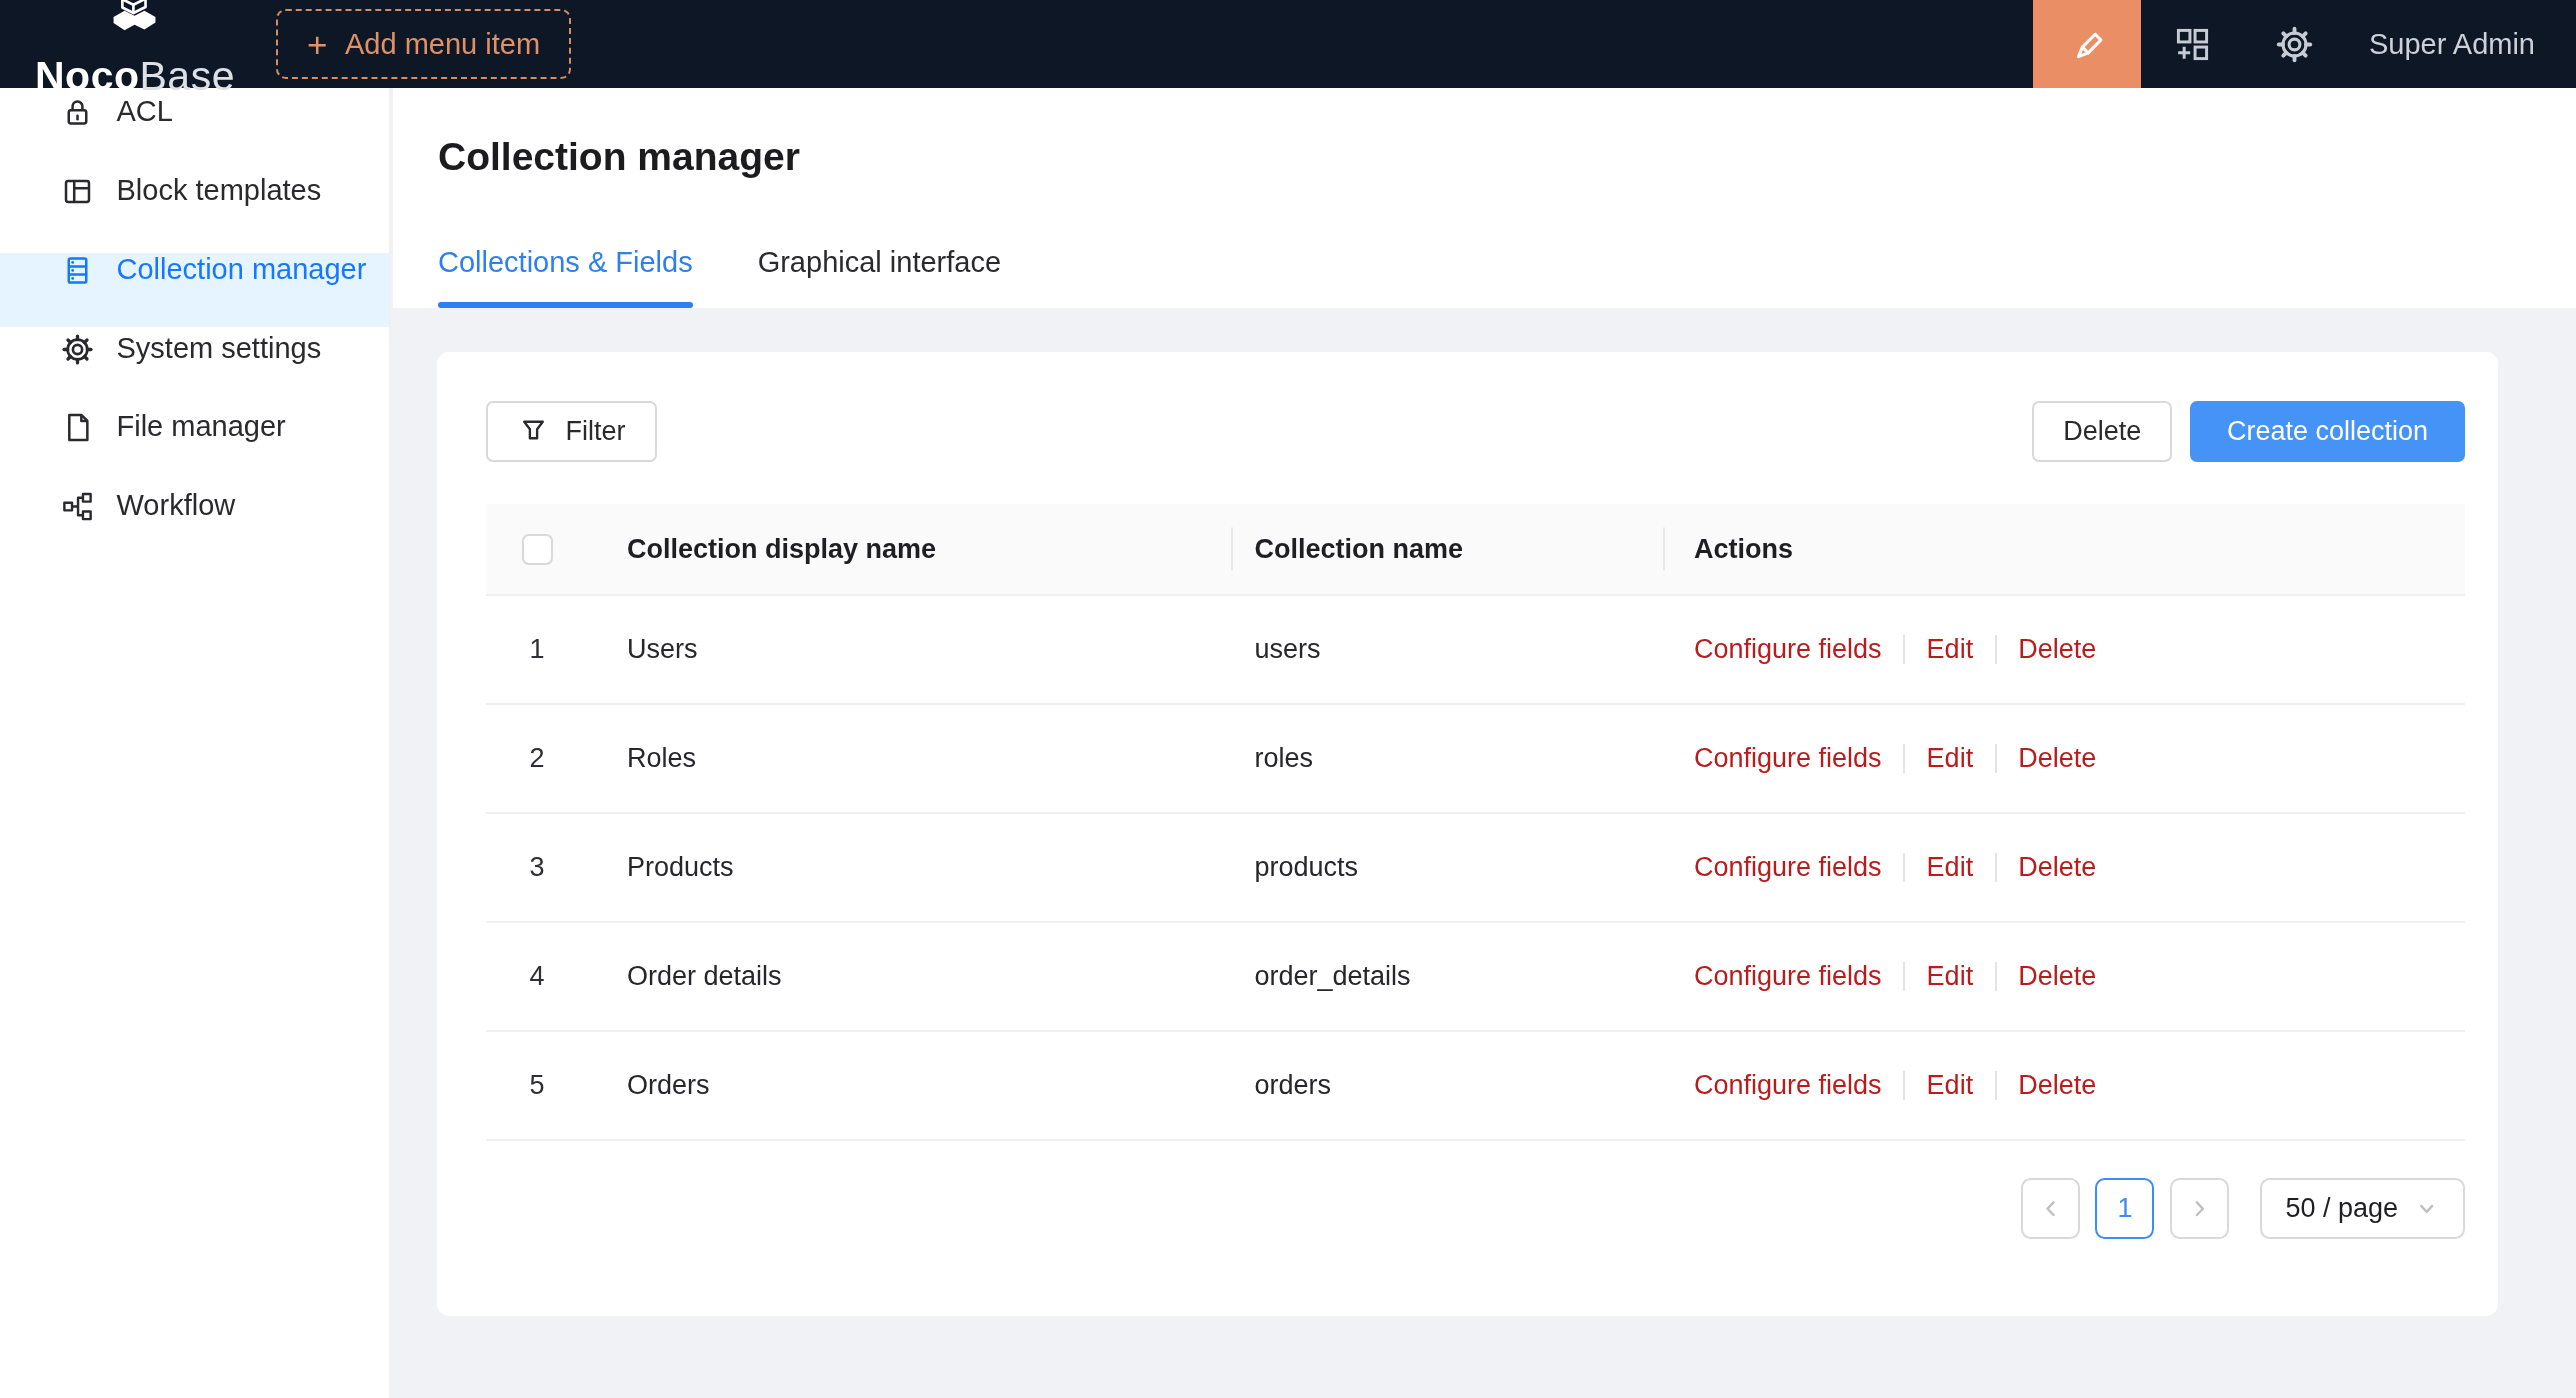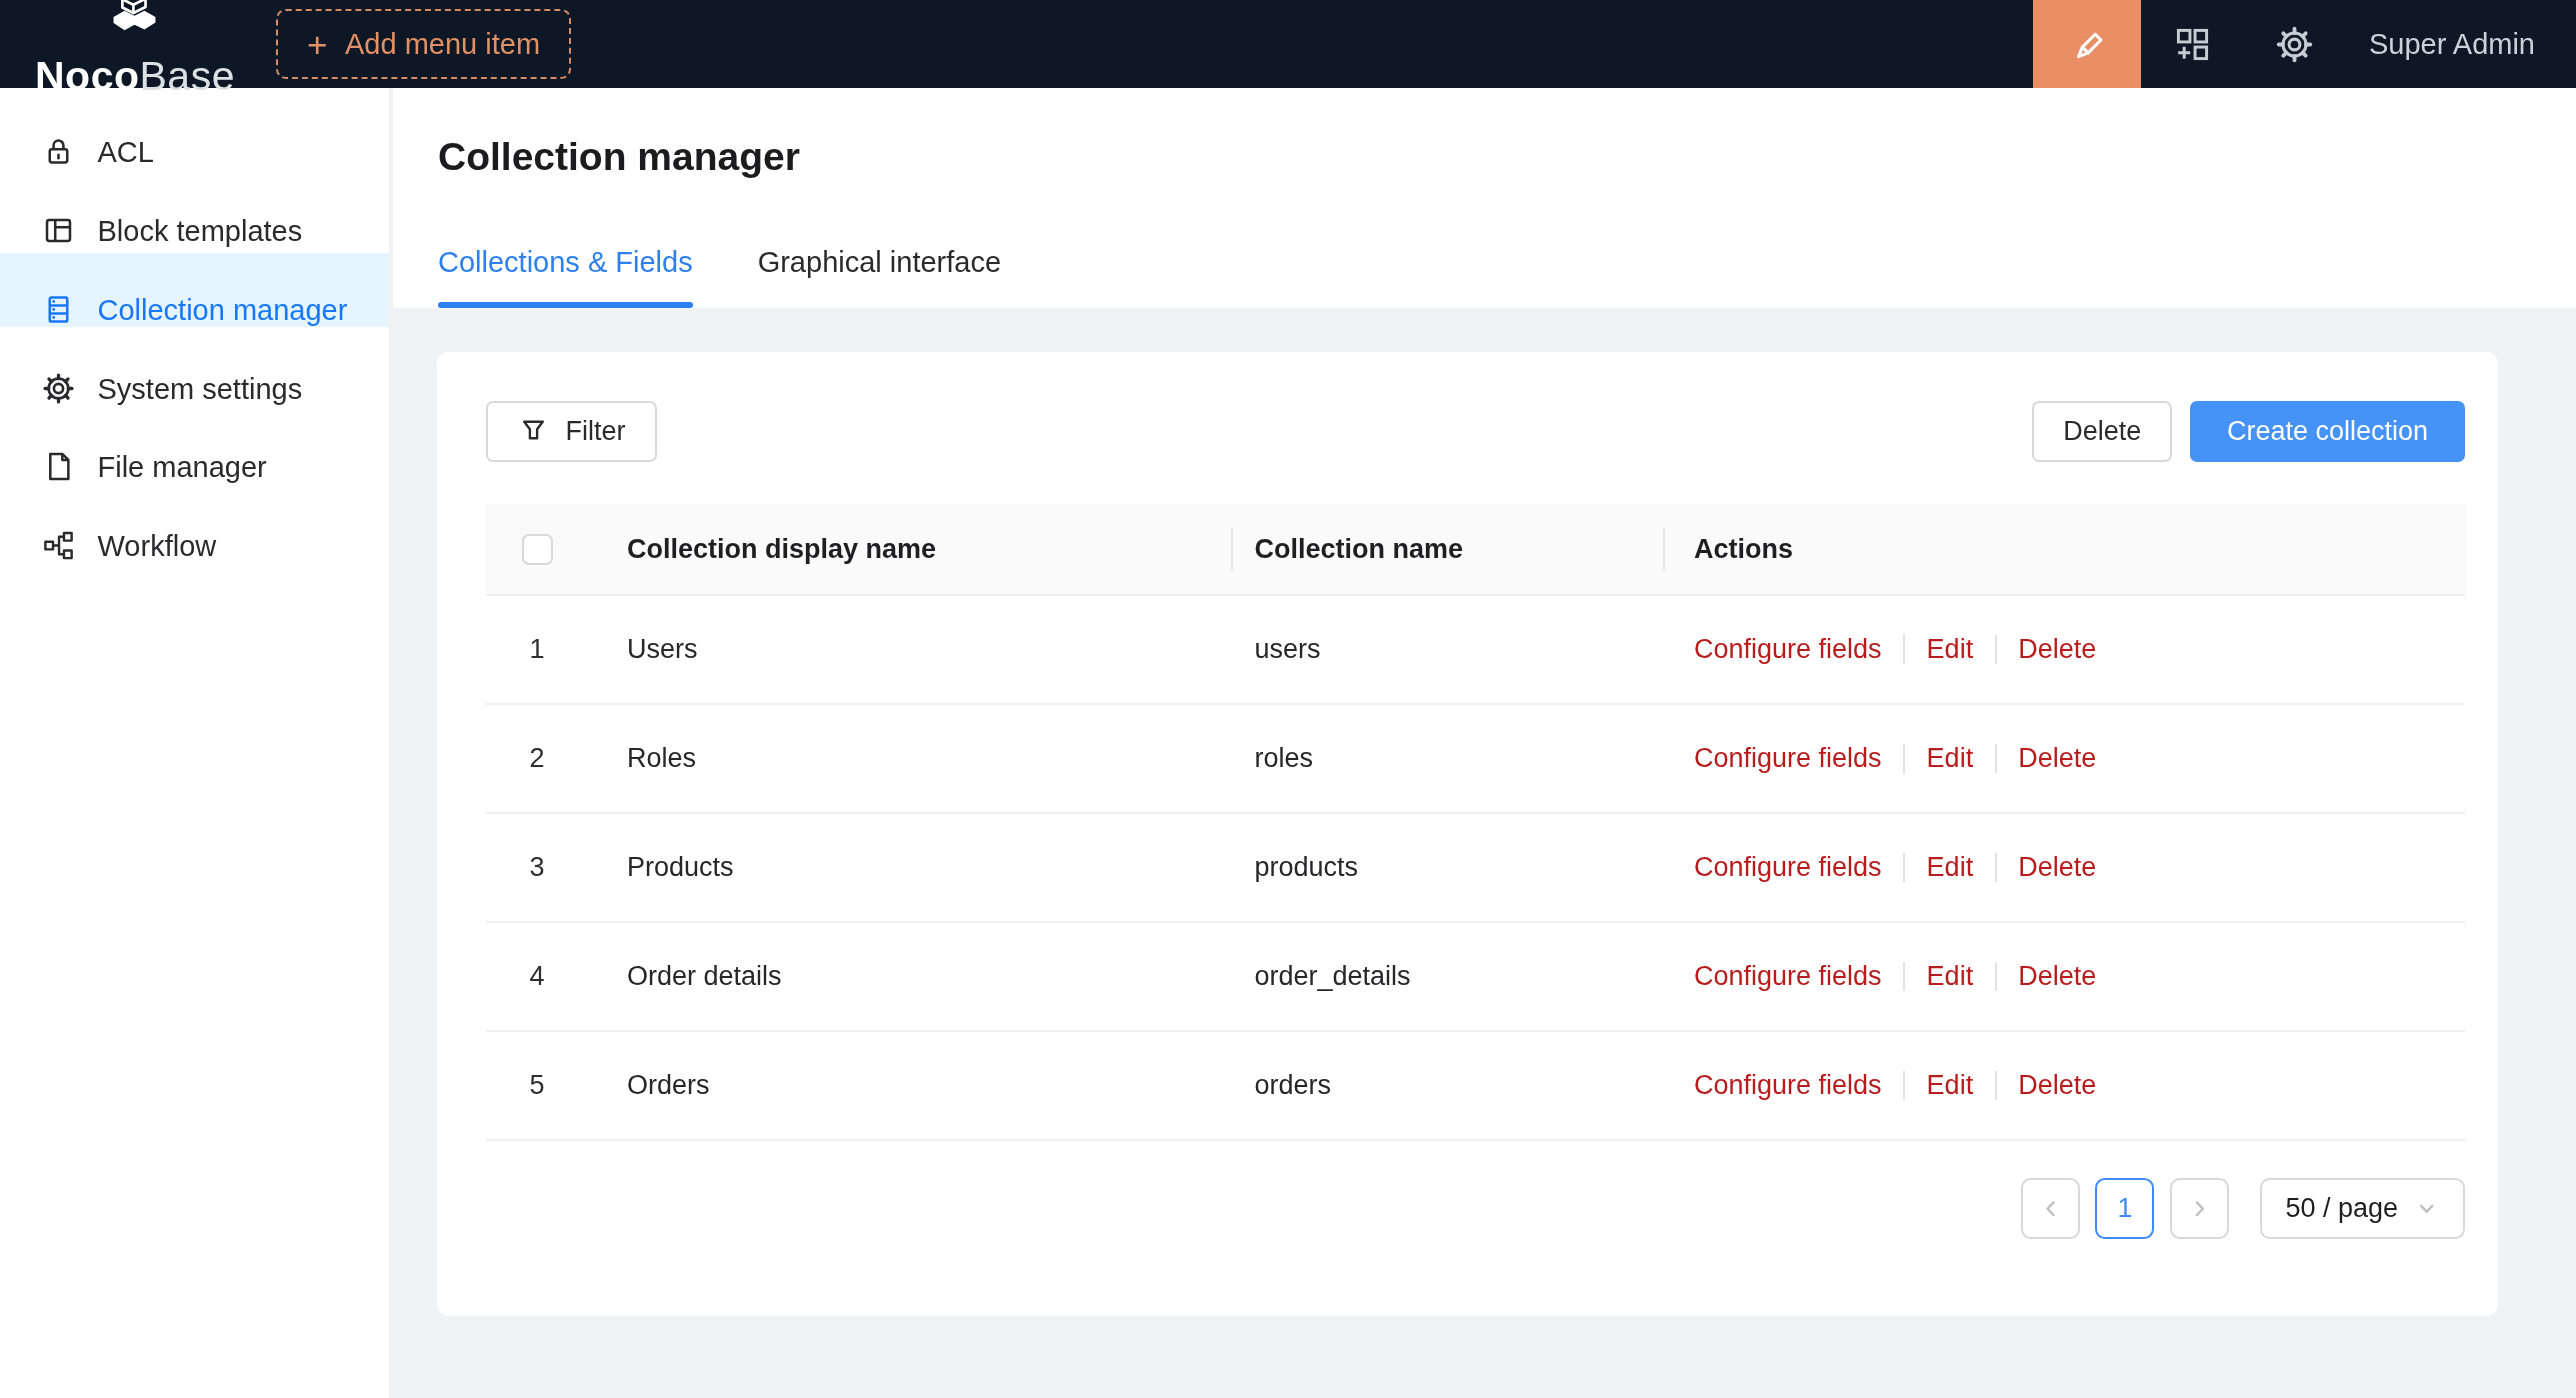--- a/index.html
+++ b/index.html
@@ -22,22 +22,22 @@
   .topbar-right { margin-left:auto; display:flex; align-items:center; height:100%;padding-left:32px; }
   .tb-iconbtn { width:102px; height:88px; display:flex; align-items:center; justify-content:center;
                 color:#c6ccd4; cursor:pointer; }
   .tb-iconbtn svg { width:41px; height:41px; }
   .tb-iconbtn.highlight { width:108px; background:#ea8e66; color:#ffffff; }
   .user { color:#ccd2d9; font-size:29px; padding:0 41px 0 23.5px; cursor:pointer; }
 
   
   .sidebar { position:absolute; top:88px; left:0; width:391px; bottom:0; background:#ffffff;
              border-right:2px solid #f0f0f0; padding-top:2px; z-index:4; }
-  .side-item { height:74px; margin:4.9px 0; display:flex; align-items:flex-end; gap:21.5px;
-               padding-left:41px; font-size:29px; color:#2a2a2e; cursor:pointer; }
+  .side-item { height:74px; margin:4.9px 0; display:flex; align-items:flex-start; gap:21.5px;
+               padding-left:60px; font-size:29px; color:#2a2a2e; cursor:pointer; }
   .side-item.active { background:#e6f4ff; color:#1677ff; }
   .side-icon { width:35px; height:35px; flex:0 0 35px; display:flex; }
   .side-icon svg { width:35px; height:35px; }
 
   
   .main { position:absolute; left:393px; top:88px; right:0; bottom:0; }
   .page-head { background:#ffffff; height:220px; position:relative; padding-left:45px; }
   .page-title { padding-top:47px; font-size:39px; font-weight:700; color:#1c1c1e; }
   .tabs { position:absolute; bottom:0; left:45px; display:flex; gap:65px; }
   .tab { font-size:29px; color:#2a2a2e; padding-bottom:29px; position:relative; cursor:pointer; }

